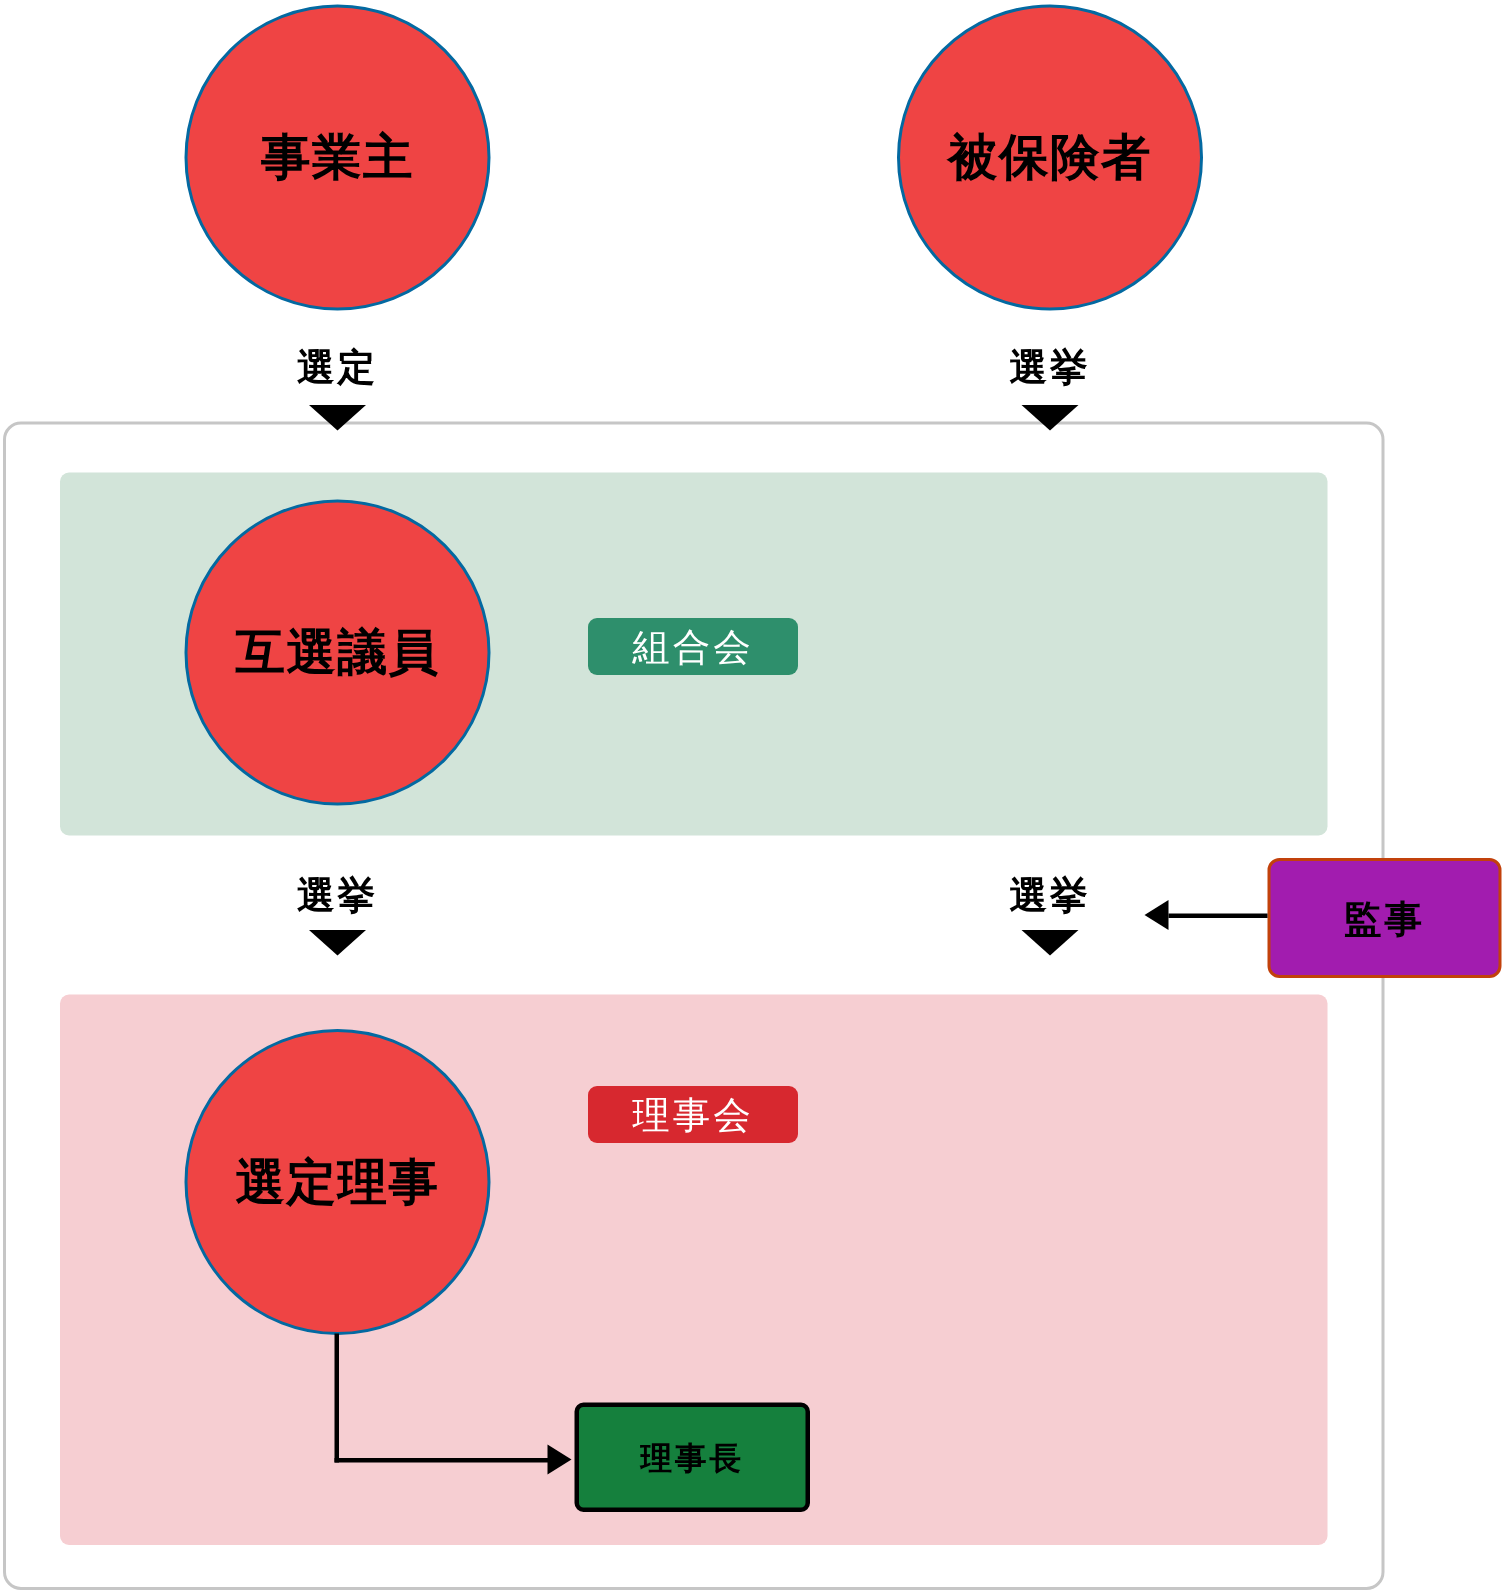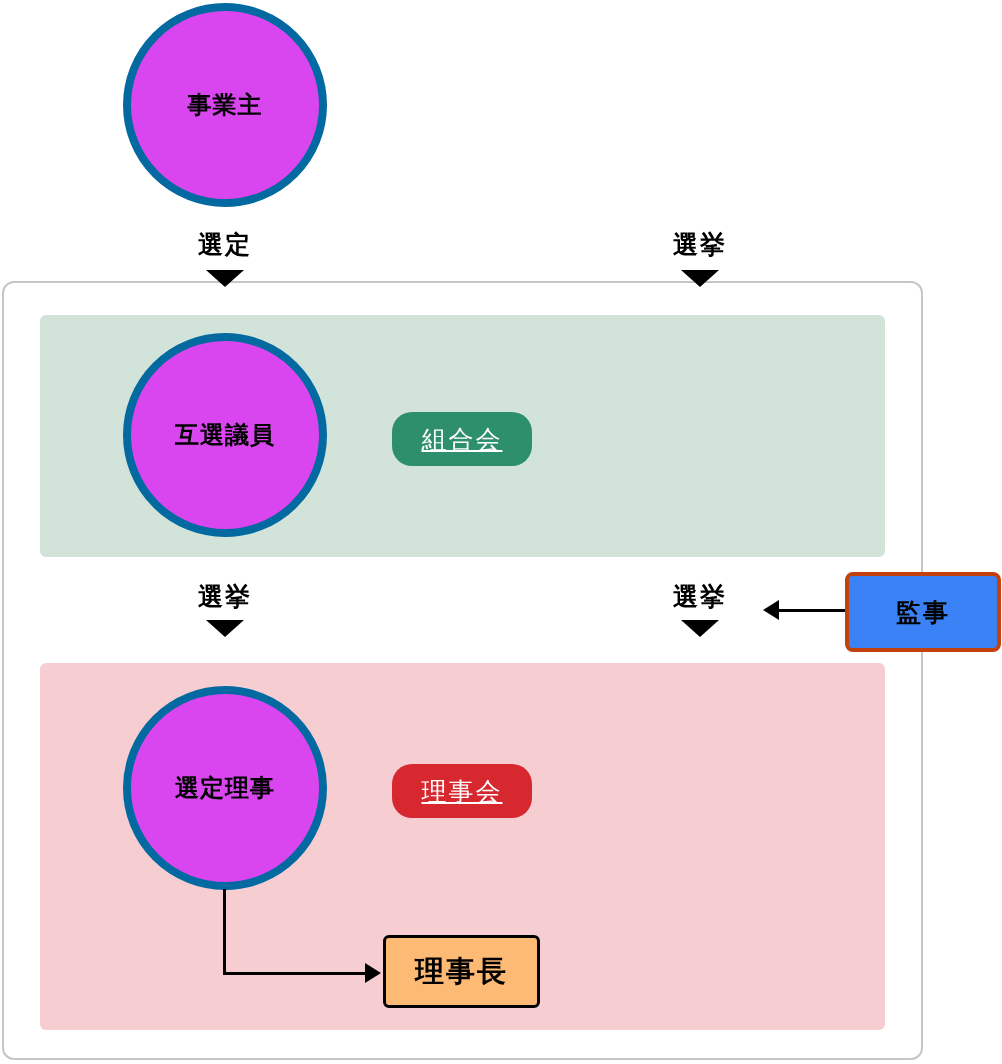--- a/index.html
+++ b/index.html
@@ -28,41 +28,40 @@
     left:40px;
     width:845px;
     border-radius:6px;
   }
   .band.assembly { top:315px; height:242px; }
   .band.board    { top:663px; height:367px; }
 
   .circle {
     position:absolute;
     width:204px; height:204px;
-    border:8px solid #0369a1;
+    border:2px solid #0369a1;
     border-radius:50%;
-    background:#d946ef;
+    background:#ef4444;
     display:flex; align-items:center; justify-content:center;
-    font-size:24px; font-weight:bold;
+    font-size:33px; font-weight:bold;
     letter-spacing:1px;
   }
 
   .badge {
     position:absolute;
     left:392px;
-    width:140px; height:54px;
-    border-radius:20px;
+    width:140px; height:38px;
+    border-radius:6px;
     color:#fff;
     display:flex; align-items:center; justify-content:center;
     font-size:25px;
     letter-spacing:2px;
-    text-decoration:underline;
   }
   .badge.assembly { top:412px; }
-  .badge.board    { top:764px; }
+  .badge.board    { top:724px; }
 
   .flow-label {
     position:absolute;
     transform:translateX(-50%);
     font-size:25px;
     font-weight:bold;
     letter-spacing:2px;
     white-space:nowrap;
   }
 
@@ -72,37 +71,37 @@
     transform:translateX(-50%);
     border-left:19px solid transparent;
     border-right:19px solid transparent;
     border-top:17px solid #000;
   }
 
   .side-box {
     position:absolute;
     left:845px; top:572px;
     width:156px; height:80px;
-    background:#3b82f6;
-    border:4px solid #c2410c;
+    background:#a21caf;
+    border:2px solid #c2410c;
     border-radius:8px;
     display:flex; align-items:center; justify-content:center;
     font-size:25px; font-weight:bold;
     letter-spacing:2px;
   }
 
   .chairman-box {
     position:absolute;
     left:383px; top:935px;
     width:157px; height:73px;
-    background:#fdba74;
+    background:#15803d;
     border:3px solid #000;
     border-radius:6px;
     display:flex; align-items:center; justify-content:center;
-    font-size:29px; font-weight:bold;
+    font-size:21px; font-weight:bold;
     letter-spacing:2px;
   }
 
   .hline { position:absolute; height:3px; background:#000; }
   .vline { position:absolute; width:3px;  background:#000; }
 
   .arrowhead-left {
     position:absolute;
     width:0; height:0;
     border-top:10px solid transparent;
@@ -121,20 +120,21 @@
 <body>
 
 <div class="stage">
 
   <div class="frame" style="border-color: rgb(198, 198, 198);"></div>
 
   <div class="band assembly" style="background-color: rgb(210, 228, 217);"></div>
   <div class="band board" style="background-color: rgb(246, 206, 210);"></div>
 
   <div class="circle" style="left:123px; top:3px;">事業主</div>
+  <div class="circle" style="left:598px; top:3px;">被保険者</div>
 
   <div class="flow-label" style="left:225px; top:228px;text-align:right;">選定</div>
   <div class="flow-label" style="left:700px; top:228px;">選挙</div>
   <div class="down-arrow" style="left:225px; top:270px;"></div>
   <div class="down-arrow" style="left:700px; top:270px;"></div>
 
   <div class="circle" style="left:123px; top:333px;">互選議員</div>
   <div class="badge assembly" style="background-color: rgb(46, 143, 108);">組合会</div>
 
   <div class="flow-label" style="left:225px; top:580px;">選挙</div>

